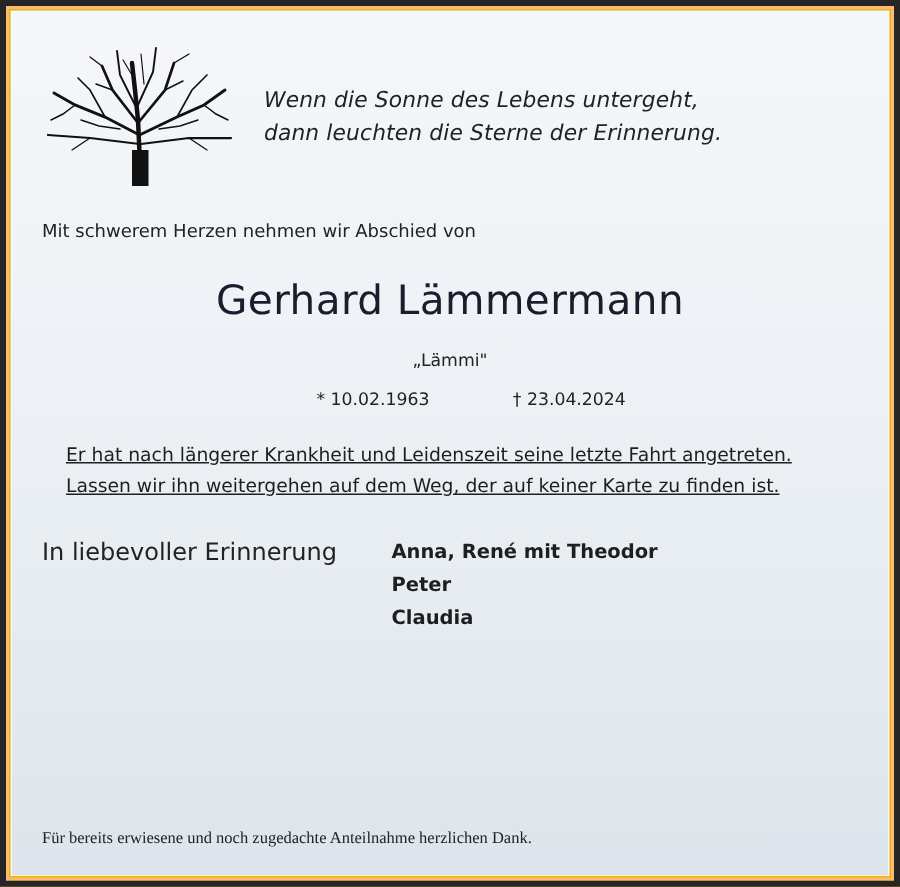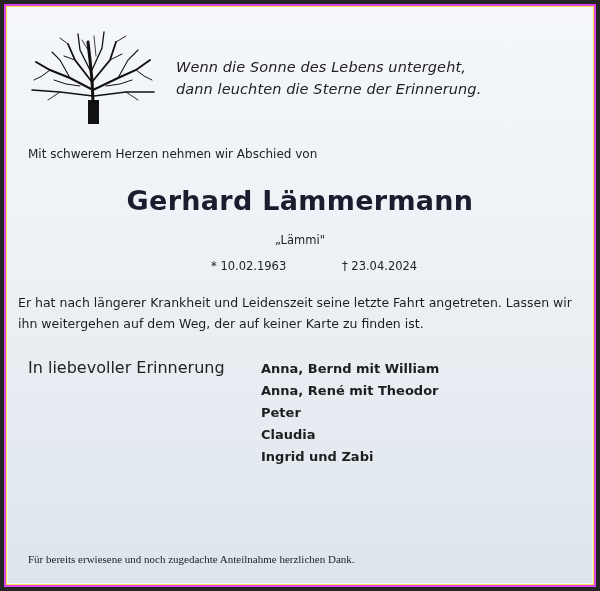--- a/index.html
+++ b/index.html
@@ -3,43 +3,43 @@
 <meta charset="utf-8">
 <style>
   html, body { margin: 0; padding: 0; }
   body { width: 600px; height: 591px; background: #2a2a2a; font-family: "DejaVu Sans", sans-serif; }
   .frame {
     position: absolute; left: 0; top: 0; width: 600px; height: 591px;
     box-sizing: border-box; background: #262626; padding: 4px;
   }
   .frame-inner {
     width: 100%; height: 100%; box-sizing: border-box;
-    border: 2px solid #d946ef; background: #fde047; padding: 1px;
+    border: 2px solid #fdba74; background: #eab308; padding: 1px;
   }
   .card {
     position: relative; width: 100%; height: 100%; box-sizing: border-box;
     border: 1px solid #f4f6f8;
     background: linear-gradient(to bottom, #f5f7fa 0%, #edf1f5 45%, #dde5ec 100%);
     color: #1a1a1a; overflow: hidden;
   }
   .tree { position: absolute; left: 22px; top: 22px; width: 126px; height: 96px; }
   .quote {
     position: absolute; left: 168px; top: 48px; font-style: italic;
     font-family: "DejaVu Sans", sans-serif; font-size: 14.5px; line-height: 22px; color: #222;
     letter-spacing: 0.1px;
   }
   .intro { position: absolute; left: 20px; top: 139px; font-size: 12px; color: #222; }
   .name {
     position: absolute; left: 0; right: 0; top: 177px; text-align: center;
-    font-size: 27px; font-weight: bold; color: #1b1d2e; letter-spacing: 0.3px;
+    font-size: 27px; font-weight: normal; color: #1b1d2e; letter-spacing: 0.3px;
   }
   .nickname { position: absolute; left: 0; right: 0; top: 225px; text-align: center; font-size: 11.5px; color: #222; }
   .dates { position: absolute; left: 203px; top: 251px; font-size: 11.5px; color: #222; white-space: nowrap; }
   .dates .death { margin-left: 52px; }
-  .text-block { position: absolute; left: 10px; right: 18px; font-size: 12.5px; line-height: 21px; color: #1e1e1e; }
+  .text-block { position: absolute; left: 36px; right: 18px; font-size: 12.5px; line-height: 21px; color: #1e1e1e; text-decoration: underline; }
   .tb1 { top: 284px; }
   .memory-label { position: absolute; left: 20px; top: 350px; font-size: 16px; color: #222; }
   .mourners { position: absolute; left: 253px; top: 350px; font-size: 13px; line-height: 22px; font-weight: bold; color: #1e1e1e; }
   .mourners div { margin: 0; }
   .tb2 { top: 483px; }
   .thanks { position: absolute; left: 20px; top: 545px; font-size: 11px; color: #222; font-family: Liberation Serif, serif; }
 </style>
 </head>
 <body>
 
@@ -90,25 +90,23 @@
       <div class="dates">
         <span class="birth">* 10.02.1963</span>
         <span class="death">† 23.04.2024</span>
       </div>
 
       <div class="text-block tb1">Er hat nach längerer Krankheit und Leidenszeit seine letzte Fahrt angetreten. Lassen wir ihn weitergehen auf dem Weg, der auf keiner Karte zu finden ist.</div>
 
       <div class="memory-label">In liebevoller Erinnerung</div>
 
       <div class="mourners">
-        <div>Anna, Bernd mit William</div>
         <div>Anna, René mit Theodor</div>
         <div>Peter</div>
         <div>Claudia</div>
-        <div>Ingrid und Zabi</div>
       </div>
 
 
       <div class="thanks">Für bereits erwiesene und noch zugedachte Anteilnahme herzlichen Dank.</div>
 
     </div>
   </div>
 </div>
 
 </body></html>

